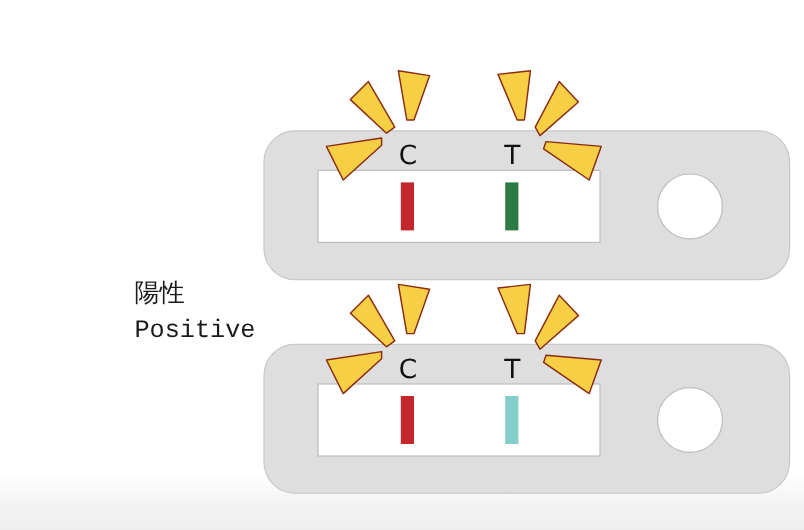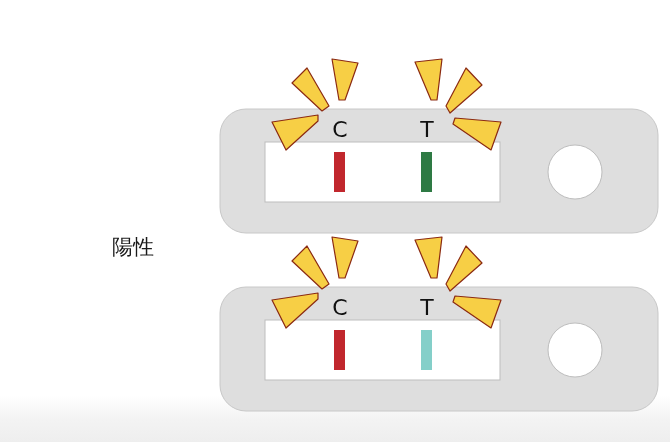--- a/index.html
+++ b/index.html
@@ -3,31 +3,32 @@
   <meta charset="utf-8">
   <style>
     html, body { margin:0; padding:0; }
     body {
       width:670px; height:442px; overflow:hidden; position:relative;
       background: linear-gradient(to bottom, #ffffff 0px, #ffffff 395px, #f3f3f3 420px, #eeeeee 442px);
       font-family: "Liberation Sans", "DejaVu Sans", sans-serif;
     }
     .label {
       position:absolute; left:112px; top:232px; color:#1a1a1a;
-      font-family: Liberation Sans, sans-serif; font-size:21px; line-height:30px;
+      font-family: Liberation Mono, monospace; font-size:21px; line-height:30px;
     }
     .label div { white-space:nowrap; }
     svg.stage { position:absolute; left:0; top:0; }
     .letter { font-family: "DejaVu Sans", sans-serif; font-size:22px; fill:#111; }
   </style>
 </head>
 <body>
 
 <div class="label">
   <div>陽性</div>
+  <div>Positive</div>
 </div>
 
 <svg class="stage" width="670" height="442" viewBox="0 0 670 442">
   <defs>
     <g id="strip-shape">
       <rect x="220" y="109" width="438" height="124" rx="26" ry="26" fill="#dedede" stroke="#c8c8c8" stroke-width="1"></rect>
       <rect x="265" y="142" width="235" height="60" fill="#ffffff" stroke="#bdbdbd" stroke-width="1"></rect>
       <circle cx="575" cy="172" r="27" fill="#ffffff" stroke="#bdbdbd" stroke-width="1"></circle>
     </g>
     <g id="rays">

